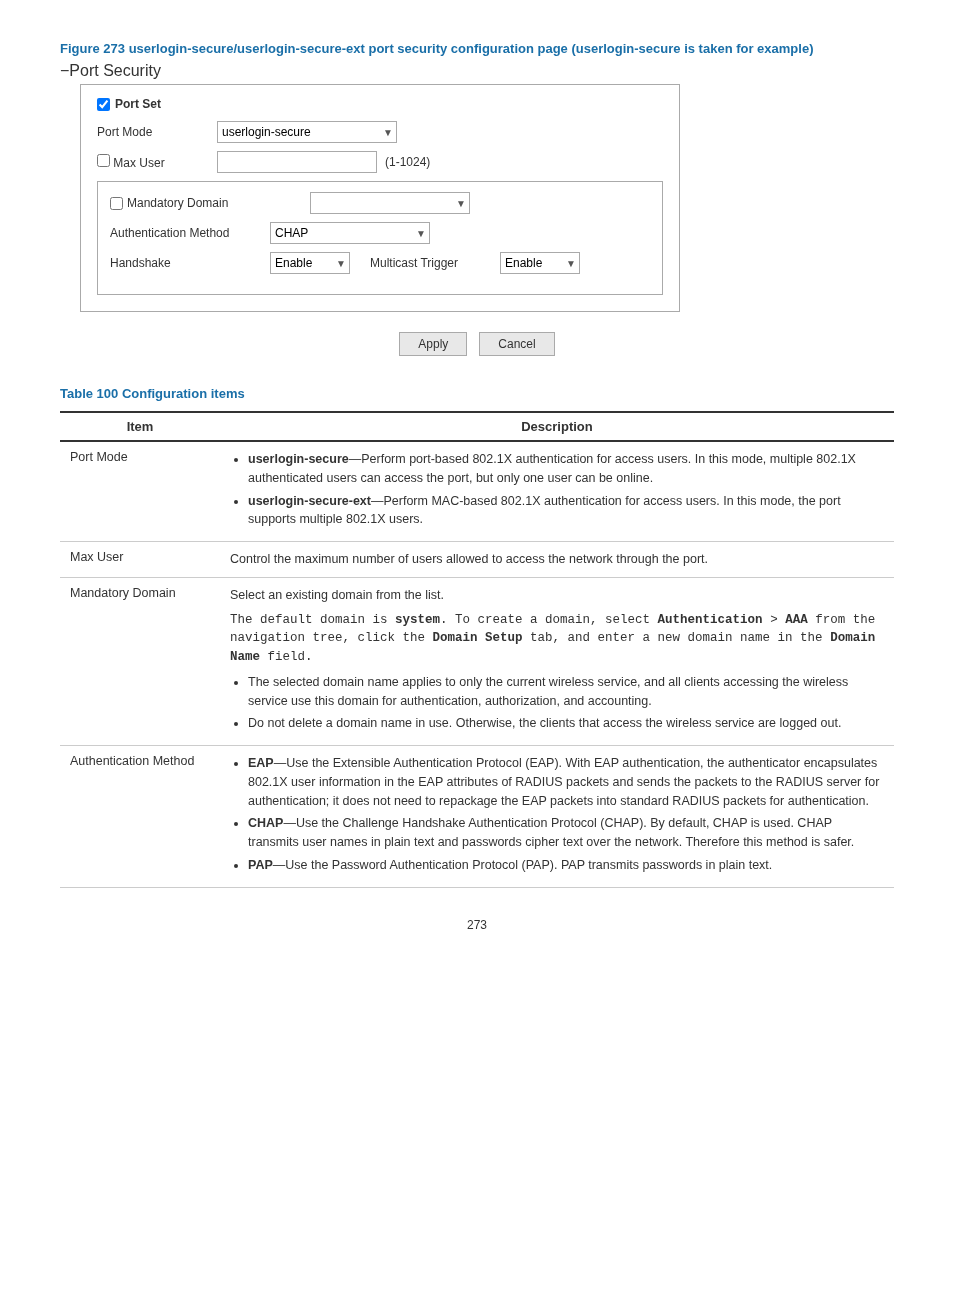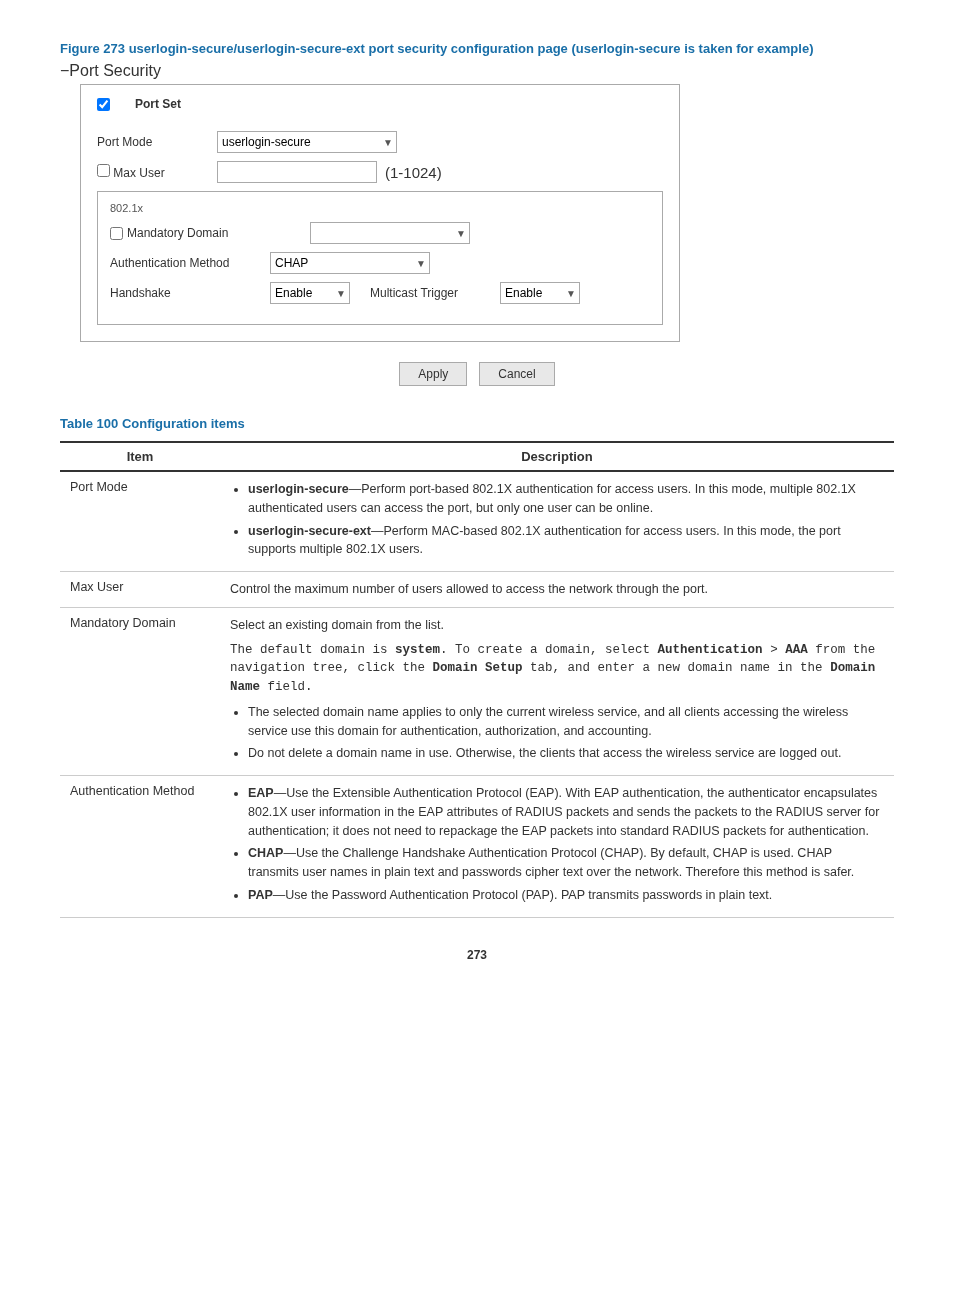--- a/index.html
+++ b/index.html
@@ -29,22 +29,21 @@
     .port-set-box {
       border: 1px solid #aaa;
       padding: 12px 16px 16px 16px;
       margin-left: 20px;
       background: #fff;
       max-width: 600px;
     }
     .port-set-header {
       display: flex;
       align-items: flex-end;
-      margin-bottom: 20px;
-      gap: 20px;
+      margin-bottom: 10px;
     }
     .port-set-header input[type="checkbox"] {
       margin-right: 5px;
     }
     .port-set-header label {
       font-size: 12px;
       font-weight: bold;
     }
     .form-row {
       display: flex;
@@ -65,21 +64,21 @@
     }
     .form-control-input {
       border: 1px solid #aaa;
       font-size: 12px;
       padding: 2px 4px;
       background: #fff;
       height: 22px;
       width: 160px;
     }
     .range-hint {
-      font-size: 15px;
+      font-size: 12px;
       color: #333;
       margin-left: 8px;
     }
     .dot-802 {
       border: 1px solid #aaa;
       padding: 10px 12px 12px 12px;
       margin-top: 8px;
       background: #fff;
     }
     .dot-802-header {
@@ -157,21 +156,20 @@
       margin: 0;
     }
     ul.desc-list li {
       margin-bottom: 4px;
     }
     .page-number {
       text-align: center;
       margin-top: 30px;
       font-size: 12px;
       color: #333;
-      font-weight: bold;
     }
     .select-with-arrow {
       position: relative;
       display: inline-block;
     }
     .select-with-arrow select {
       appearance: none;
       -webkit-appearance: none;
       padding-right: 20px;
     }
@@ -214,21 +212,20 @@
     <div class="form-row">
       <div class="form-label">
         <input type="checkbox" style="">
         <span>Max User</span>
       </div>
       <input type="text" class="form-control-input" value="" style="">
       <span class="range-hint">(1-1024)</span>
     </div>
 
     <div class="dot-802">
-      <div class="dot-802-header">802.1x</div>
 
       <div class="dot-row">
         <div style="display:flex;align-items:center;width:200px;">
           <input type="checkbox" style="">
           <span style="font-size:12px;margin-left:4px;">Mandatory Domain</span>
         </div>
         <div class="select-with-arrow">
           <select class="form-control-select" style="width:160px;">
             <option></option>
           </select>

